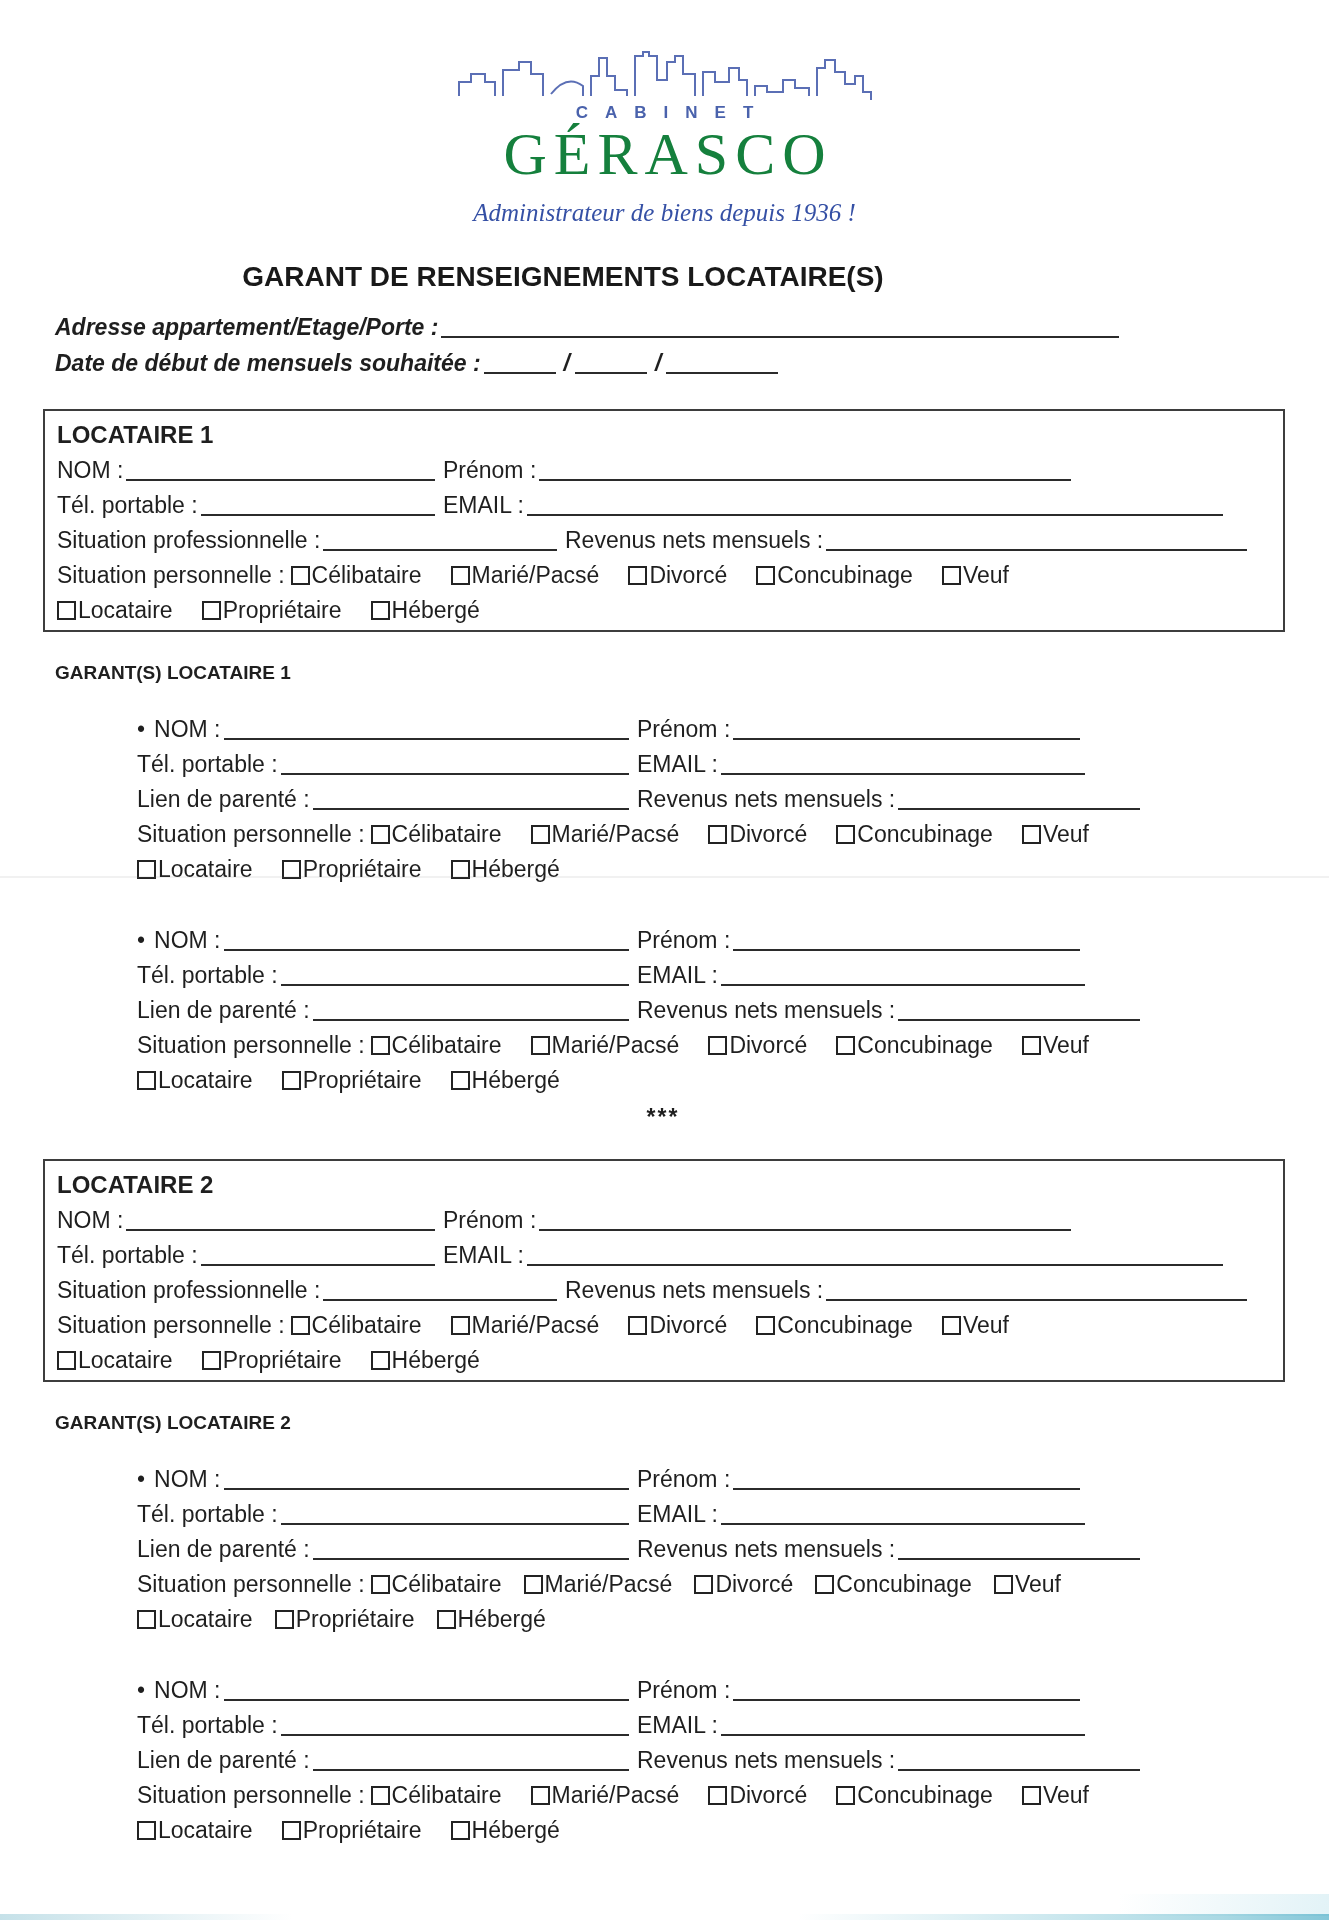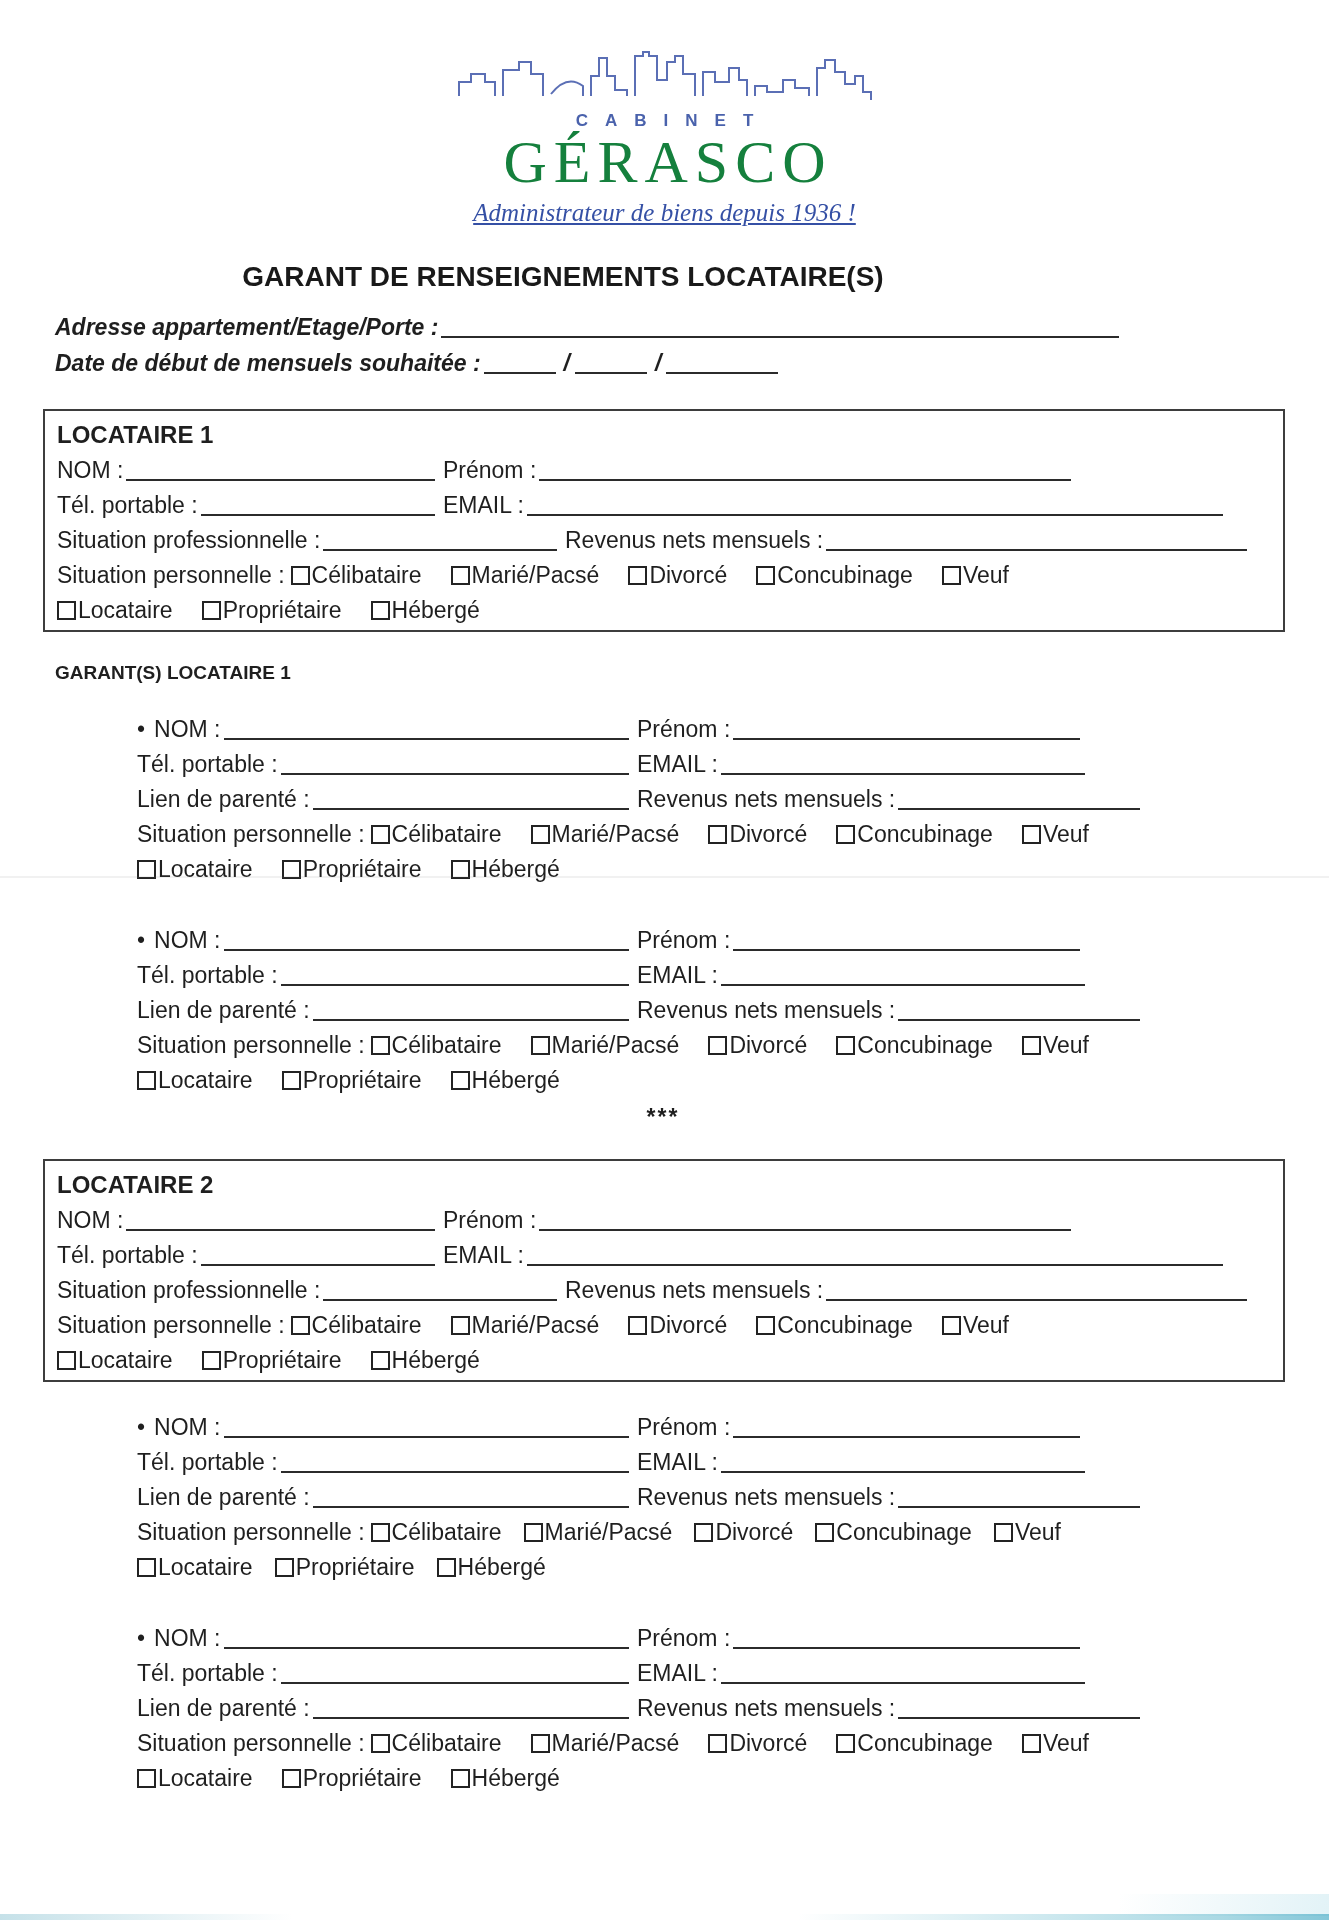--- a/index.html
+++ b/index.html
@@ -3,25 +3,25 @@
 <meta charset="utf-8">
 <style>
   html,body{margin:0;padding:0;background:#ffffff;}
   .page{position:relative;width:1329px;height:1920px;background:#ffffff;overflow:hidden;
         font-family:"Liberation Sans","DejaVu Sans",sans-serif;color:#1f1f1f;}
 
   
   .logo{width:560px;margin:0 auto;padding-top:46px;text-align:center;}
   .skyline{display:block;margin:0 auto;}
   .logo-cabinet{font-size:17px;font-weight:bold;letter-spacing:17px;padding-left:17px;
-                color:#4a62ac;margin-top:10px;}
+                color:#4a62ac;margin-top:2px;}
   .logo-name{font-family:"Liberation Serif","DejaVu Serif",serif;font-size:60px;line-height:1.0;
              letter-spacing:7px;padding-left:7px;color:#15803d;margin-top:1px;}
   .logo-tagline{font-family:"Liberation Serif","DejaVu Serif",serif;font-style:italic;
-                font-size:25px;color:#3550a5;margin-top:7px;text-decoration:underline;}
+                font-size:25px;color:#3550a5;margin-top:15px;}
 
   
   .title{font-size:28px;font-weight:bold;color:#191919;margin:34px 0 0 43px;width:1040px;
          text-align:center;}
   .intro{margin:16px 0 0 55px;font-style:italic;font-weight:bold;font-size:23px;}
   .intro .row{line-height:36px;text-align:center;}
 
   
   .row{display:flex;align-items:flex-end;font-size:23px;line-height:35px;white-space:nowrap;}
   .lbl{flex:none;}
@@ -380,20 +380,21 @@
             <span>Propriétaire</span>
           </span>
           <span class="cb-item">
             <span class="cb"></span>
             <span>Hébergé</span>
           </span>
         </span>
     </div>
   </section>
 
+  <h2 class="sec-title">GARANT(S) LOCATAIRE 2</h2>
 
   <div class="garant">
     <div class="row">
       <span class="col1 c1-gar">
         <span class="blt">•</span>
         <span class="lbl">NOM :</span>
         <span class="line"></span>
       </span>
       <span class="lbl">Prénom :</span>
       <span class="line fill mr-pren-gar"></span>

